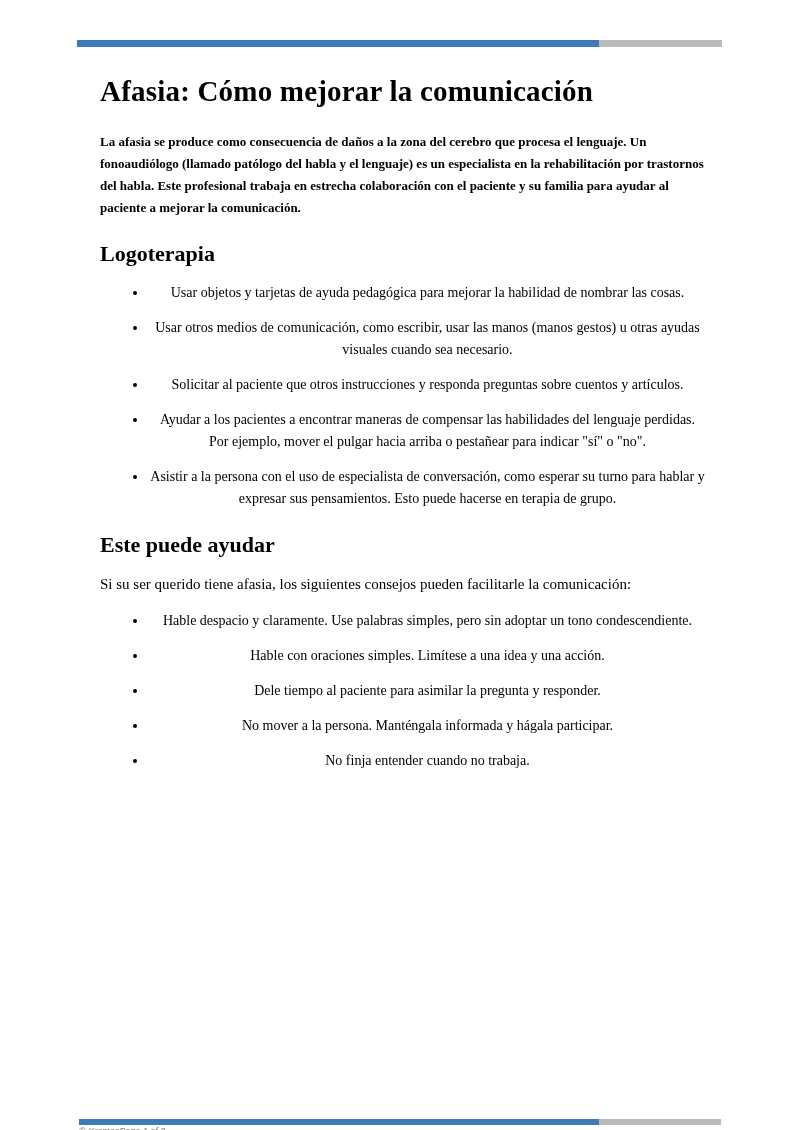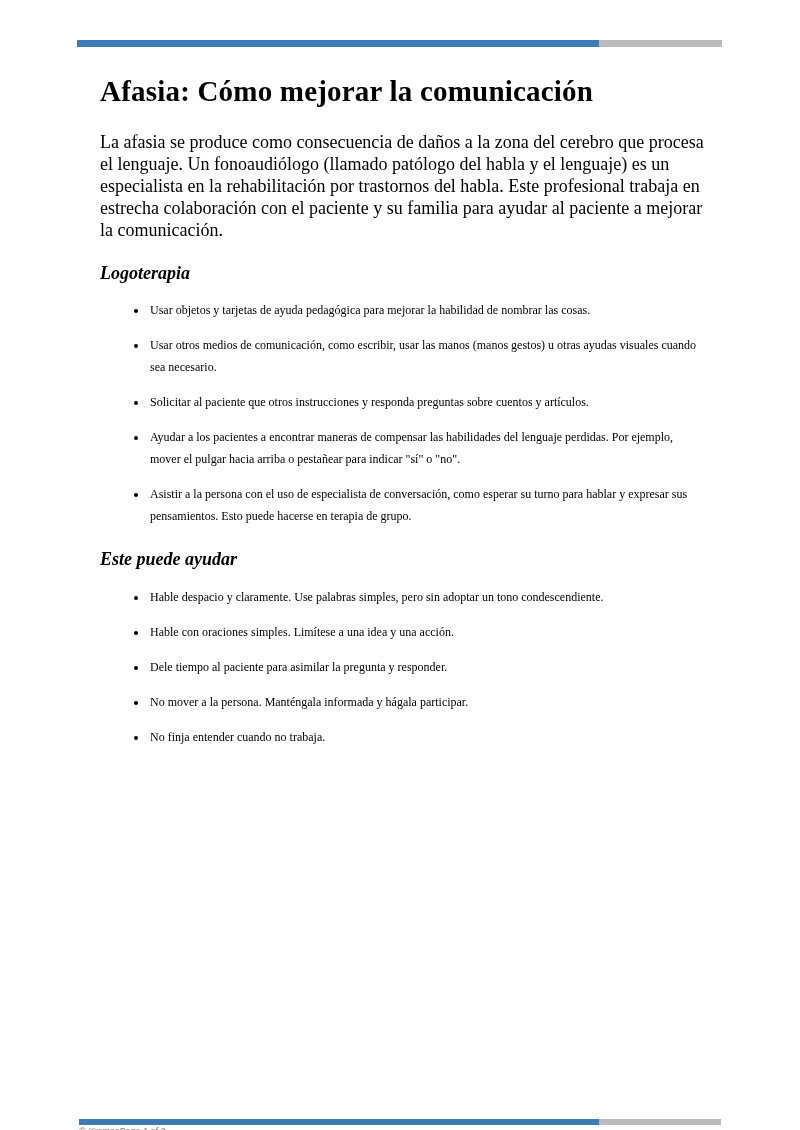--- a/index.html
+++ b/index.html
@@ -45,40 +45,41 @@
   }
   h1.doc-title {
     margin: 52px 0 0 0;
     font-size: 29px;
     font-weight: bold;
     line-height: 1.2;
     letter-spacing: 0.2px;
   }
   p.body-text {
     margin: 22px 0 0 0;
-    font-size: 18px;
+    font-size: 13px;
     line-height: 22px;
+    font-weight: bold;
   }
   h2.section-heading {
     margin: 22px 0 0 0;
-    font-size: 18px;
+    font-size: 22px;
     font-weight: bold;
     line-height: 1.2;
-    font-style: italic;
   }
   p.lead-text {
     margin: 14px 0 0 0;
     font-size: 15px;
     line-height: 22px;
   }
   ul.bullet-list {
     margin: 15px 0 0 0;
     padding: 0 0 0 48px;
-    font-size: 12px;
+    font-size: 14px;
     line-height: 22px;
+    text-align: center;
   }
   ul.bullet-list li {
     margin: 0 0 13px 0;
     padding-left: 2px;
   }
   
   .footer {
     position: absolute;
     left: 0;
     bottom: 0;
@@ -125,20 +126,21 @@
     <ul class="bullet-list">
       <li>Usar objetos y tarjetas de ayuda pedagógica para mejorar la habilidad de nombrar las cosas.</li>
       <li>Usar otros medios de comunicación, como escribir, usar las manos (manos gestos) u otras ayudas visuales cuando sea necesario.</li>
       <li>Solicitar al paciente que otros instrucciones y responda preguntas sobre cuentos y artículos.</li>
       <li>Ayudar a los pacientes a encontrar maneras de compensar las habilidades del lenguaje perdidas. Por ejemplo, mover el pulgar hacia arriba o pestañear para indicar "sí" o "no".</li>
       <li>Asistir a la persona con el uso de especialista de conversación, como esperar su turno para hablar y expresar sus pensamientos. Esto puede hacerse en terapia de grupo.</li>
     </ul>
 
     <h2 class="section-heading">Este puede ayudar</h2>
 
+    <p class="lead-text">Si su ser querido tiene afasia, los siguientes consejos pueden facilitarle la comunicación:</p>
 
     <ul class="bullet-list">
       <li>Hable despacio y claramente. Use palabras simples, pero sin adoptar un tono condescendiente.</li>
       <li>Hable con oraciones simples. Limítese a una idea y una acción.</li>
       <li>Dele tiempo al paciente para asimilar la pregunta y responder.</li>
       <li>No mover a la persona. Manténgala informada y hágala participar.</li>
       <li>No finja entender cuando no trabaja.</li>
     </ul>
 
   </div>

